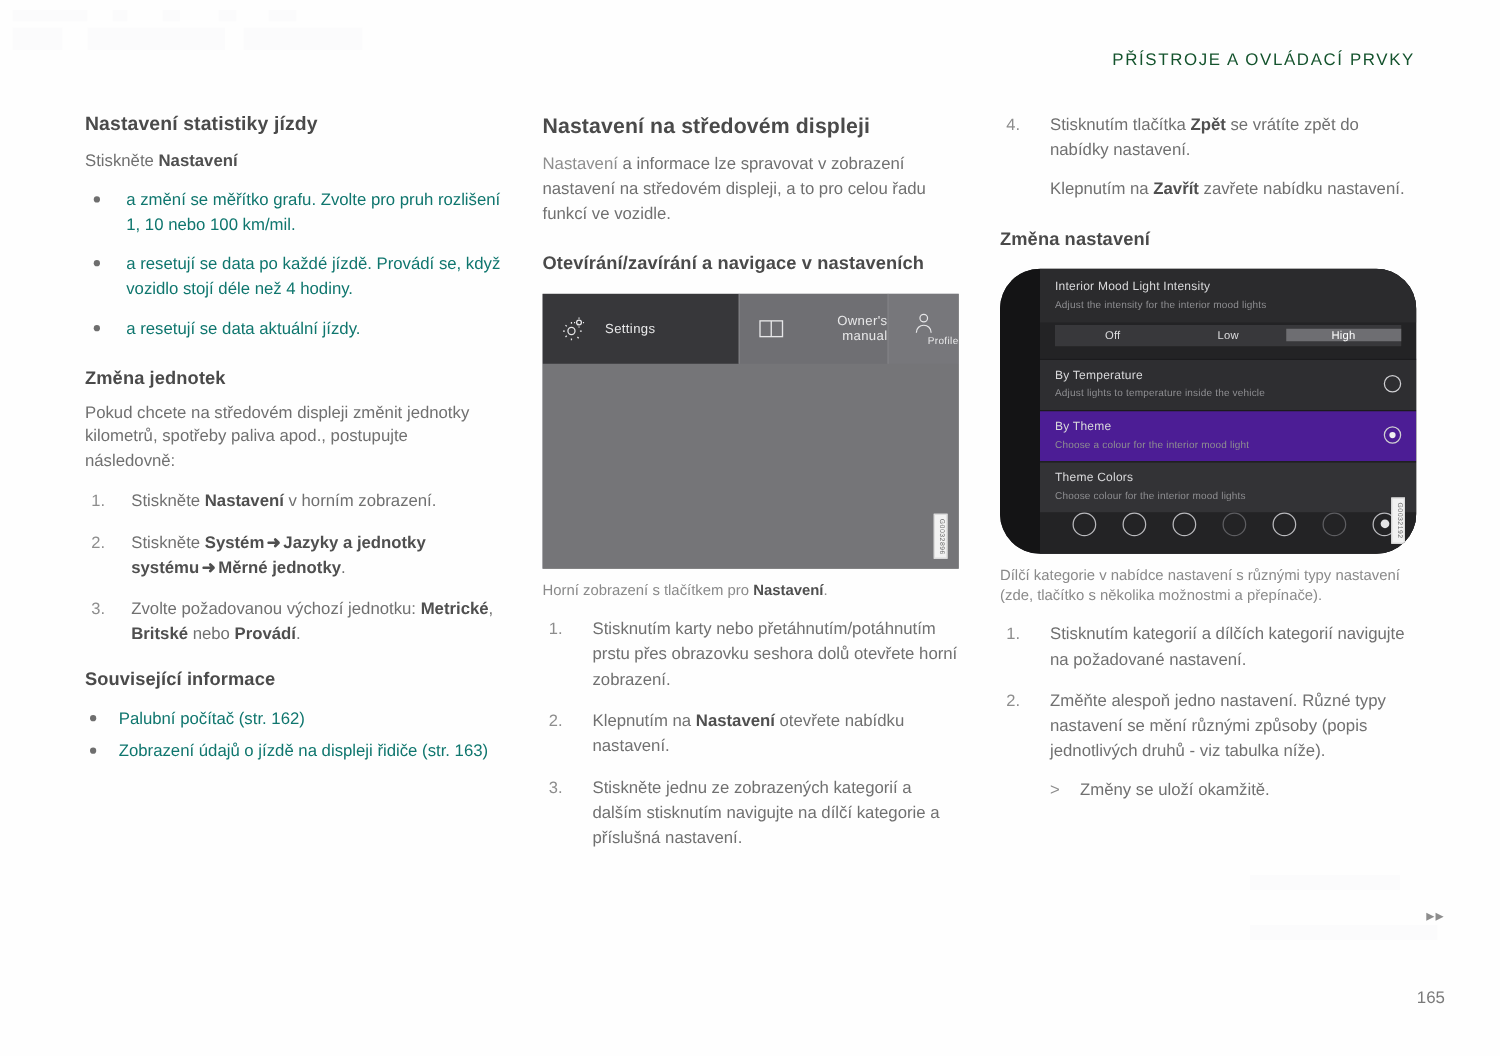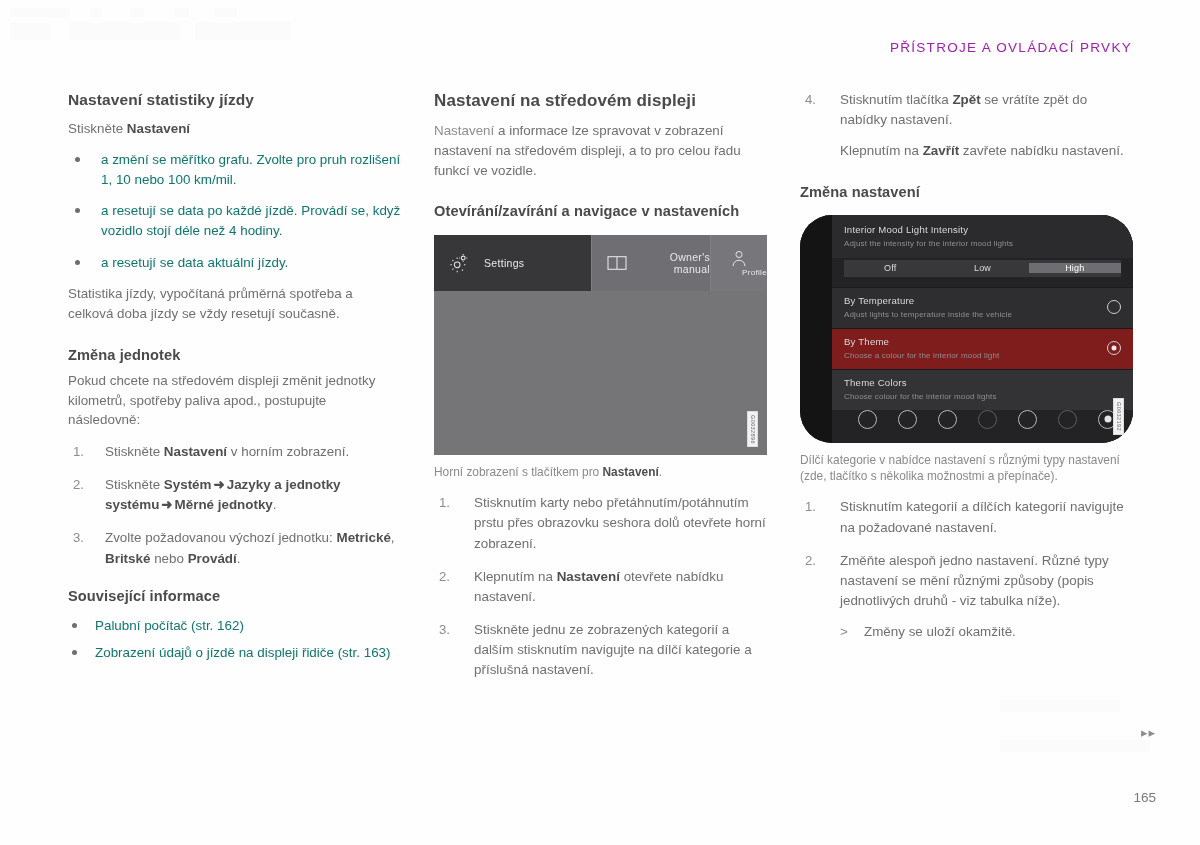--- a/index.html
+++ b/index.html
@@ -30,21 +30,21 @@
     pointer-events: none;
   }
 
   
   .header {
     position: absolute;
     top: 40px;
     right: 68px;
     font-size: 13.5px;
     letter-spacing: 1.3px;
-    color: #a21caf;
+    color: #14532d;
     font-weight: 400;
     white-space: nowrap;
   }
 
   
   .col {
     position: absolute;
     top: 90px;
     width: 333px;
   }
@@ -291,21 +291,21 @@
   }
   .seg-item.active { background: #6e6e72; color: #fff; }
   .f2-row {
     display: flex;
     align-items: center;
     justify-content: space-between;
     padding: 7px 12px 8px 12px;
     border-top: 1px solid #1b1b1d;
   }
   .f2-row.alt { background: #2e2e31; }
-  .f2-row.plain { background: #7f1d1d; }
+  .f2-row.plain { background: #4c1d95; }
   .f2-row.shaded { background: #333336; }
   .f2-row-text { min-width: 0; }
   .radio {
     width: 12px; height: 12px;
     border-radius: 50%;
     border: 1.4px solid #cfcfd2;
     flex: 0 0 12px;
     position: relative;
   }
   .radio.on::after {
@@ -386,21 +386,20 @@
     <h2 class="sec">Nastavení statistiky jízdy</h2>
 
     <p class="body"><span>Stiskněte </span><b>Nastavení</b></p>
 
     <ul class="bul">
       <li>a změní se měřítko grafu. Zvolte pro pruh rozlišení 1, 10 nebo 100 km/mil.</li>
       <li>a resetují se data po každé jízdě. Provádí se, když vozidlo stojí déle než 4 hodiny.</li>
       <li>a resetují se data aktuální jízdy.</li>
     </ul>
 
-    <p class="body" style="margin-top:12px;">Statistika jízdy, vypočítaná průměrná spotřeba a celková doba jízdy se vždy resetují současně.</p>
 
     <h3 class="sub">Změna jednotek</h3>
     <p class="body">Pokud chcete na středovém displeji změnit jednotky kilometrů, spotřeby paliva apod., postupujte následovně:</p>
 
     <ol class="num">
       <li>
         <span class="numlab">1.</span><span>Stiskněte </span><b>Nastavení</b><span> v horním zobrazení.</span>
       </li>
       <li>
         <span class="numlab">2.</span><span>Stiskněte </span><b>Systém</b><span class="arrow">➜</span><b>Jazyky a jednotky systému</b><span class="arrow">➜</span><b>Měrné jednotky</b><span>.</span>

